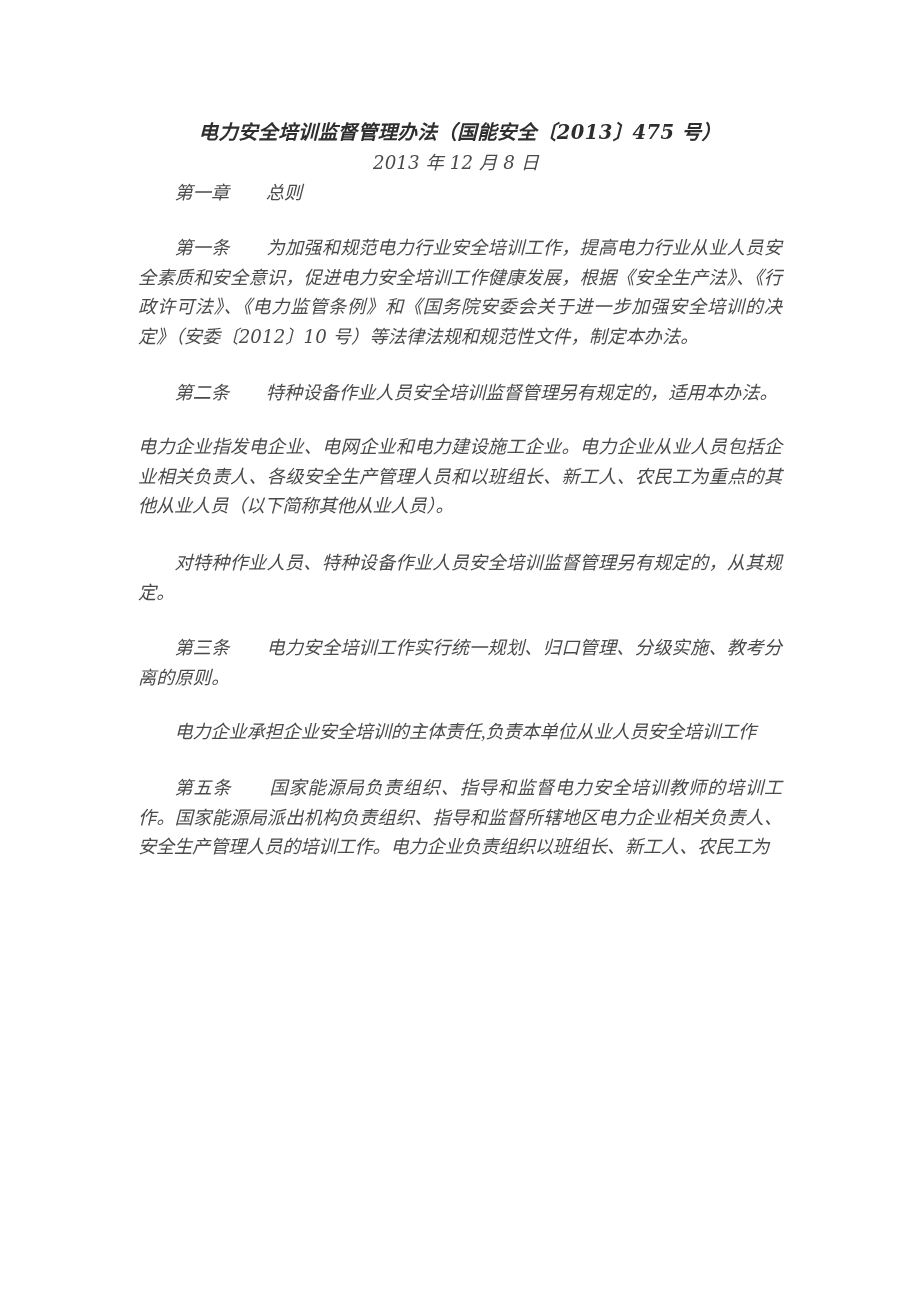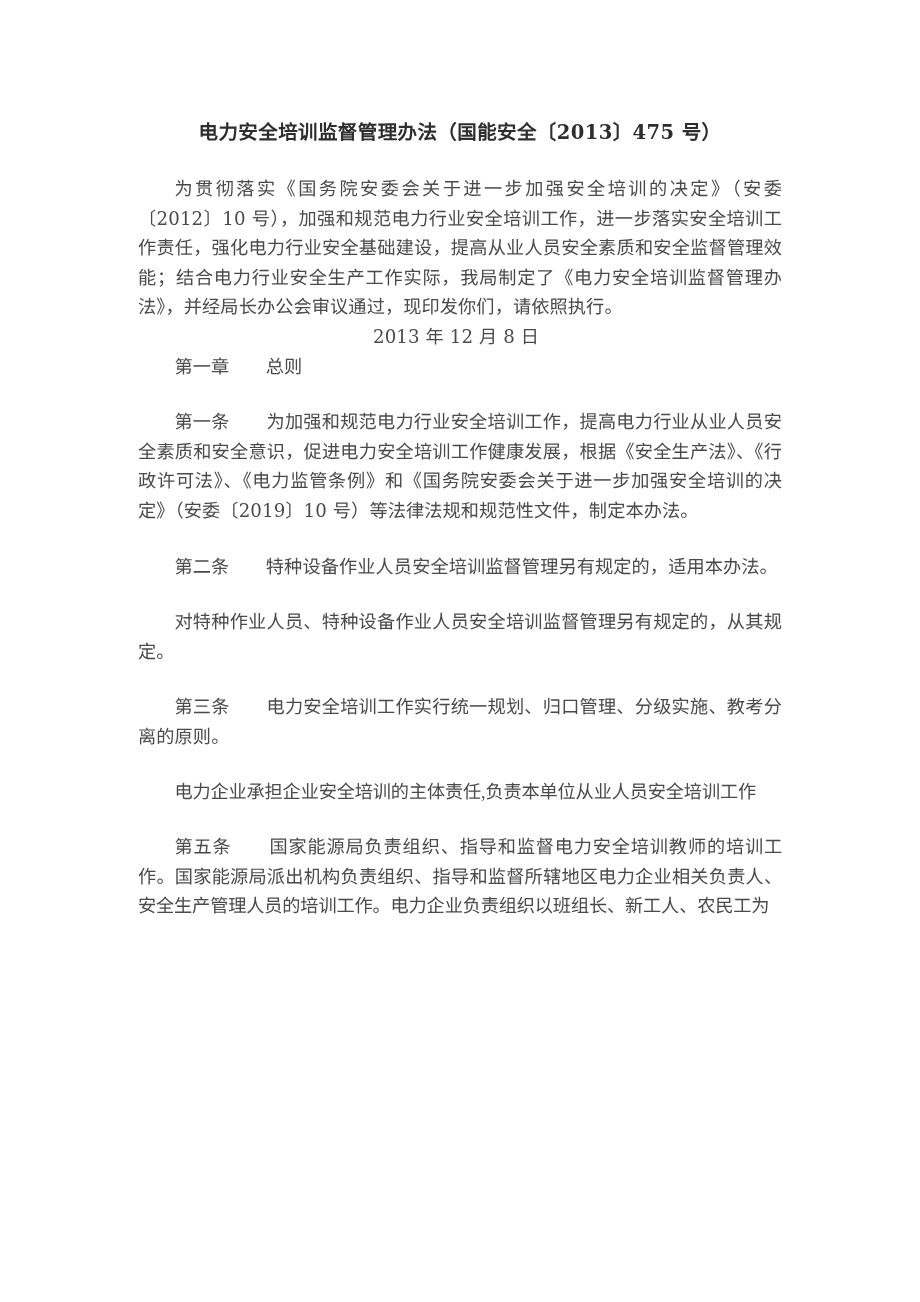--- a/index.html
+++ b/index.html
@@ -14,20 +14,21 @@
     -webkit-font-smoothing: antialiased;
   }
   .page {
     position: relative;
     width: 920px;
     height: 1302px;
     margin: 0 auto;
     background: #ffffff;
     overflow: hidden;
     box-sizing: border-box;
+    font-style: italic;
   }
   .content {
     position: absolute;
     left: 138px;
     top: 0;
     width: 644px;
   }
   .doc-title {
     font-size: 19.5px;
     font-weight: bold;
@@ -77,30 +78,30 @@
 </style>
 </head>
 <body>
 
 <div class="page">
   <div class="content">
 
     <h1 class="doc-title">电力安全培训监督管理办法（国能安全〔2013〕475 号）</h1>
 
 
-    <p class="para indent gap-md">为贯彻落实《国务院安委会关于进一步加强安全培训的决定》（安委〔2012〕10 号），加强和规范电力行业安全培训工作，进一步落实安全培训工作责任，强化电力行业安全基础建设，提高从业人员安全素质和安全监督管理效能；结合电力行业安全生产工作实际，我局制定了《电力安全培训监督管理办法》，并经局长办公会审议通过，现印发你们，请依照执行。</p>
 
     <p class="date-line gap-md">2013 年 12 月 8 日</p>
 
     <p class="heading gap-md">第一章　　总则</p>
 
-    <p class="para indent gap-md">第一条　　为加强和规范电力行业安全培训工作，提高电力行业从业人员安全素质和安全意识，促进电力安全培训工作健康发展，根据《安全生产法》、《行政许可法》、《电力监管条例》和《国务院安委会关于进一步加强安全培训的决定》（安委〔2019〕10 号）等法律法规和规范性文件，制定本办法。</p>
+    <p class="para indent gap-md">第一条　　为加强和规范电力行业安全培训工作，提高电力行业从业人员安全素质和安全意识，促进电力安全培训工作健康发展，根据《安全生产法》、《行政许可法》、《电力监管条例》和《国务院安委会关于进一步加强安全培训的决定》（安委〔2012〕10 号）等法律法规和规范性文件，制定本办法。</p>
 
     <p class="para indent gap-md">第二条　　特种设备作业人员安全培训监督管理另有规定的，适用本办法。</p>
 
+    <p class="para dense gap-md">电力企业指发电企业、电网企业和电力建设施工企业。电力企业从业人员包括企业相关负责人、各级安全生产管理人员和以班组长、新工人、农民工为重点的其他从业人员（以下简称其他从业人员）。</p>
 
     <p class="para indent gap-md">对特种作业人员、特种设备作业人员安全培训监督管理另有规定的，从其规定。</p>
 
     <p class="para indent gap-md">第三条　　电力安全培训工作实行统一规划、归口管理、分级实施、教考分离的原则。</p>
 
 
     <p class="para indent dense gap-md">电力企业承担企业安全培训的主体责任,负责本单位从业人员安全培训工作</p>
 
 
     <p class="para indent dense gap-md">第五条　　国家能源局负责组织、指导和监督电力安全培训教师的培训工作。国家能源局派出机构负责组织、指导和监督所辖地区电力企业相关负责人、安全生产管理人员的培训工作。电力企业负责组织以班组长、新工人、农民工为</p>

